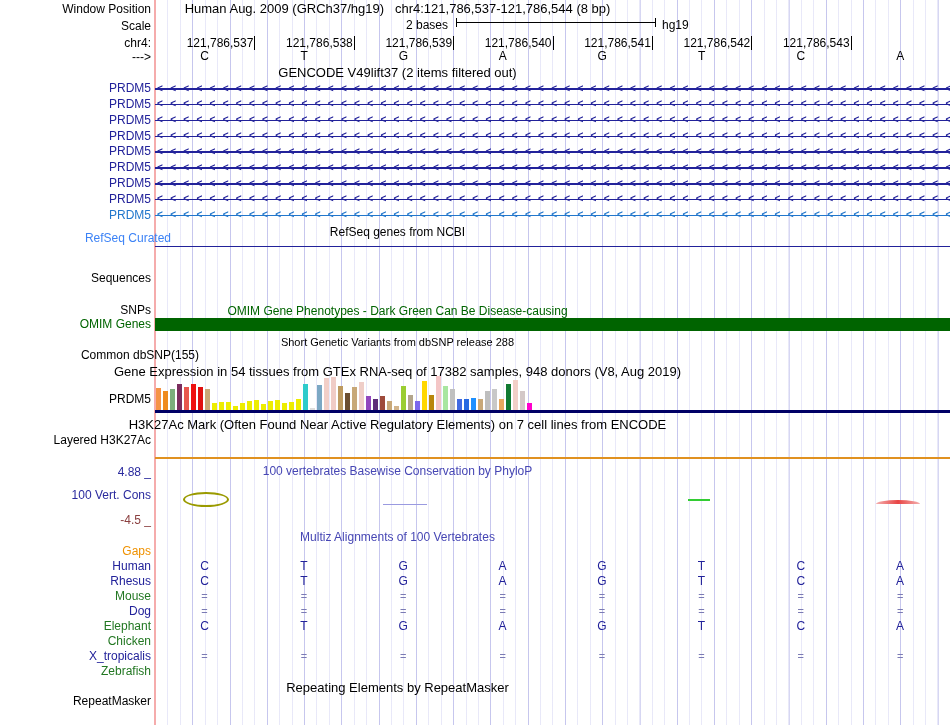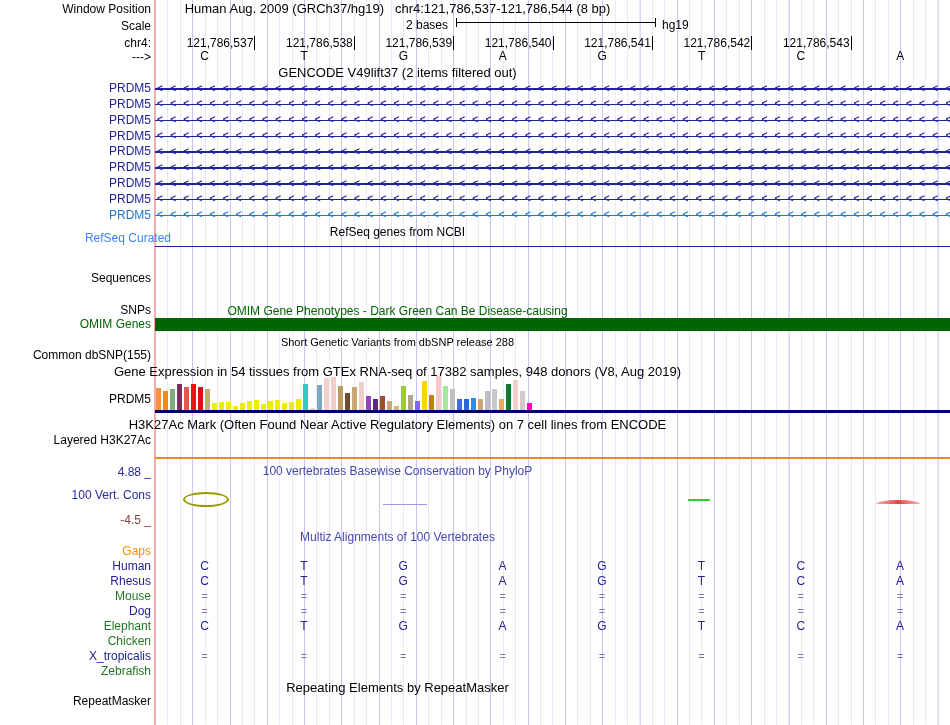--- a/index.html
+++ b/index.html
@@ -122,21 +122,21 @@
   <div class="hline layer" style="top:245.5px;height:1.5px;background:#22229a;"></div>
 
   <div class="lbl f12 layer" style="top:272px;">Sequences</div>
   <div class="lbl f12 layer" style="top:304px;">SNPs</div>
 
   <div class="ctitle f12 layer" style="top:305px;color:#006400;">OMIM Gene Phenotypes - Dark Green Can Be Disease-causing</div>
   <div class="lbl f12 layer" style="top:318px;color:#006400;">OMIM Genes</div>
   <div class="hline layer" style="top:318px;height:13px;background:#006400;"></div>
 
   <div class="ctitle f11 layer" style="top:336px;">Short Genetic Variants from dbSNP release 288</div>
-  <div class="lbl f12 layer" style="top:349px;">Common dbSNP(155)</div>
+  <div class="lbl f12 layer" style="top:349px;padding-left:48px;">Common dbSNP(155)</div>
 
   <div class="ctitle f13 layer" style="top:365px;">Gene Expression in 54 tissues from GTEx RNA-seq of 17382 samples, 948 donors (V8, Aug 2019)</div>
   <div class="lbl f12 layer" style="top:393px;">PRDM5</div>
   <div id="gtexbars" class="abs layer" style="left:155px;top:375px;width:795px;height:35px;">
       <div class="bar" style="left: 1px; height: 22px; background: rgb(245, 146, 69);"></div>
       <div class="bar" style="left: 8px; height: 19px; background: rgb(239, 138, 30);"></div>
       <div class="bar" style="left: 15px; height: 21px; background: rgb(124, 174, 124);"></div>
       <div class="bar" style="left: 22px; height: 26px; background: rgb(123, 45, 94);"></div>
       <div class="bar" style="left: 29px; height: 23px; background: rgb(232, 87, 78);"></div>
       <div class="bar" style="left: 36px; height: 26px; background: rgb(238, 17, 17);"></div>

